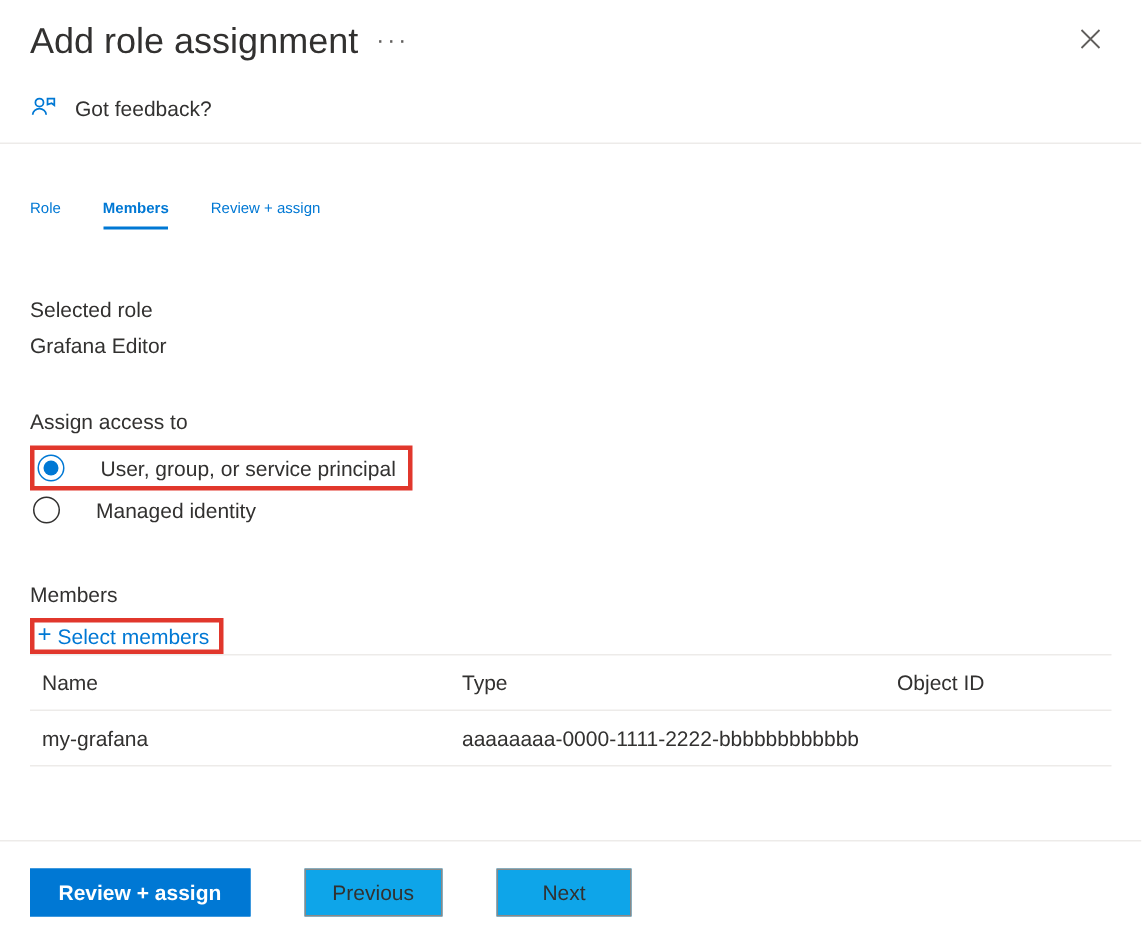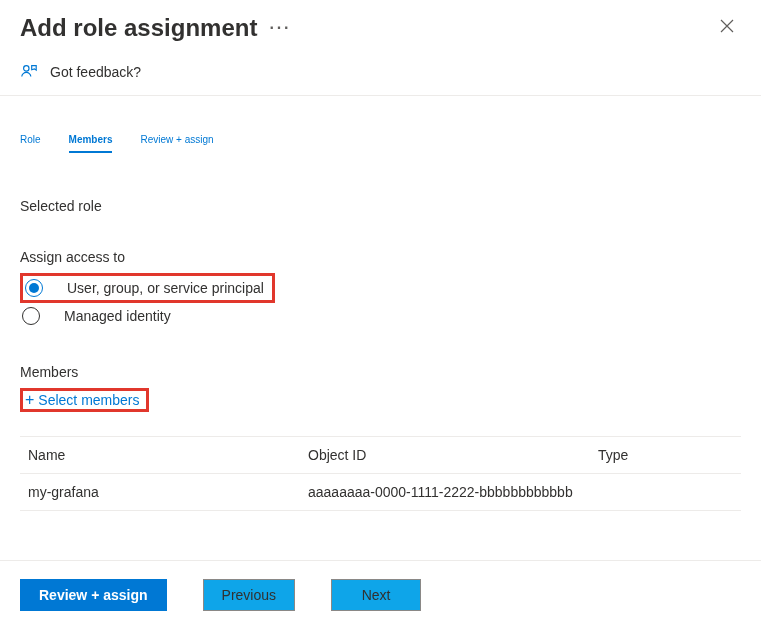--- a/index.html
+++ b/index.html
@@ -14,21 +14,21 @@
       overflow: hidden;
     }
     .header {
       display: flex;
       align-items: center;
       justify-content: space-between;
       padding: 12px 20px 8px 20px;
     }
     .title {
       font-size: 24px;
-      font-weight: 700;
+      font-weight: 400;
       color: #323130;
       display: flex;
       align-items: center;
       gap: 12px;
     }
     .ellipsis {
       font-size: 16px;
       color: #605e5c;
       letter-spacing: 2px;
     }
@@ -118,21 +118,20 @@
       color: #0078d4;
       cursor: pointer;
       padding: 2px 4px;
     }
     .select-members.highlighted {
       border: 3px solid #e1372c;
       padding: 1px 6px 1px 2px;
     }
     .plus { font-size: 16px; line-height: 1; }
     .members-table {
-      margin-top: 24px;
       width: 100%;
     }
     .table-header, .table-row {
       display: grid;
       grid-template-columns: 280px 290px 1fr;
       padding: 10px 8px;
     }
     .table-header {
       border-top: 1px solid #edebe9;
       border-bottom: 1px solid #edebe9;
@@ -201,20 +200,21 @@
 
 <div class="scroll-area">
 
   <div class="tabs">
     <div class="tab">Role</div>
     <div class="tab active">Members</div>
     <div class="tab">Review + assign</div>
   </div>
 
   <div class="section-heading">Selected role</div>
+  <div class="value-text">Grafana Editor</div>
 
   <div class="section-heading">Assign access to</div>
   <div class="radio-group">
     <div class="radio-row selected highlighted">
       <span class="radio-outer">
           <span class="radio-inner"></span>
         </span>
       <span>User, group, or service principal</span>
     </div>
     <div class="radio-row">
@@ -225,22 +225,22 @@
 
   <div class="section-heading">Members</div>
   <div class="select-members highlighted">
     <span class="plus">+</span>
     <span>Select members</span>
   </div>
 
   <div class="members-table">
     <div class="table-header">
       <div>Name</div>
+      <div>Type</div>
       <div>Object ID</div>
-      <div>Type</div>
     </div>
     <div class="table-row">
       <div>my-grafana</div>
       <div>aaaaaaaa-0000-1111-2222-bbbbbbbbbbbb</div>
     </div>
   </div>
 
 </div>
 
 <div class="footer">

